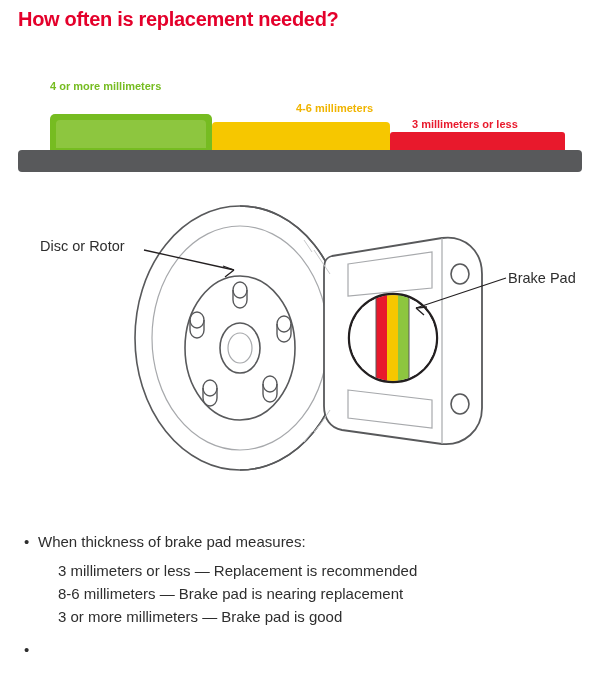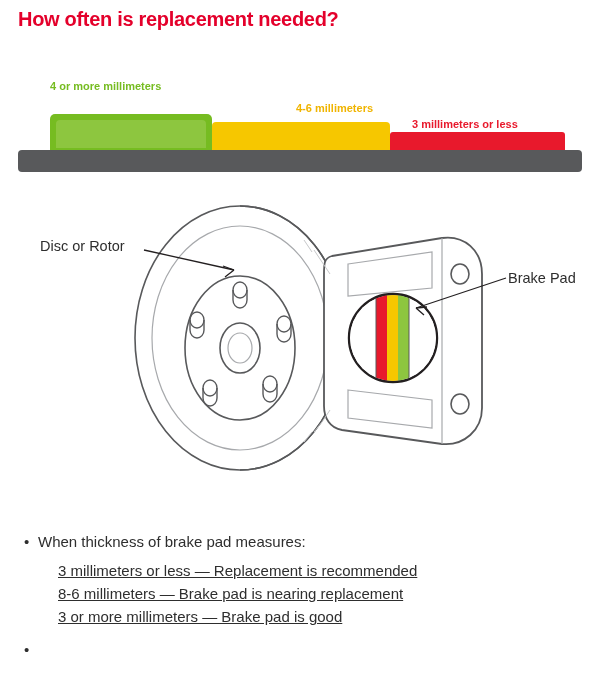--- a/index.html
+++ b/index.html
@@ -134,21 +134,20 @@
     padding-left: 14px;
     margin-bottom: 2px;
   }
   .bullet-row .dot {
     position: absolute;
     left: 0;
     top: 0;
   }
   .sub-list {
     margin: 6px 0 10px 34px;
-    text-decoration: underline;
   }
   .sub-list div {
     line-height: 23px;
   }
 </style>
 </head>
 <body>
 
 <div id="title">How often is replacement needed?</div>
 

